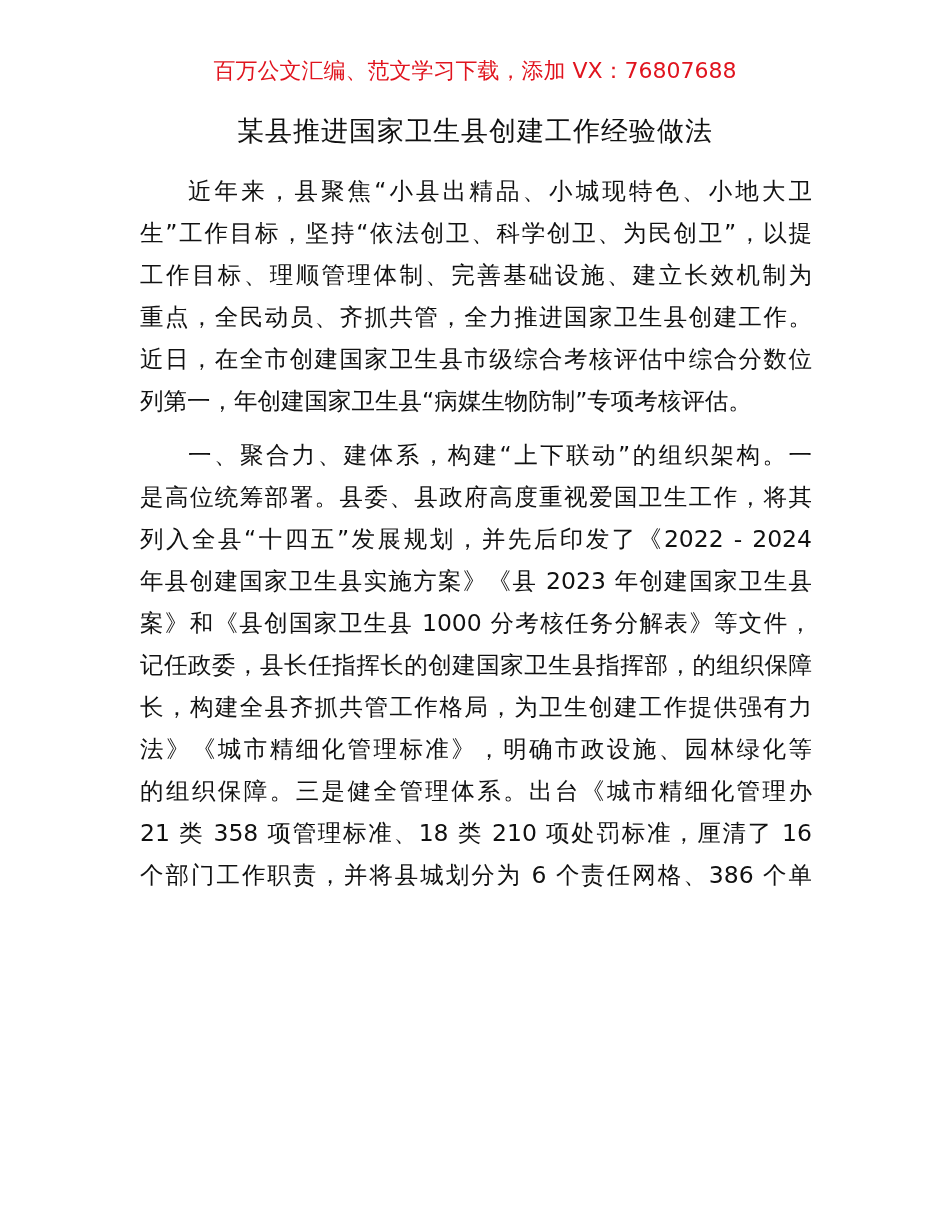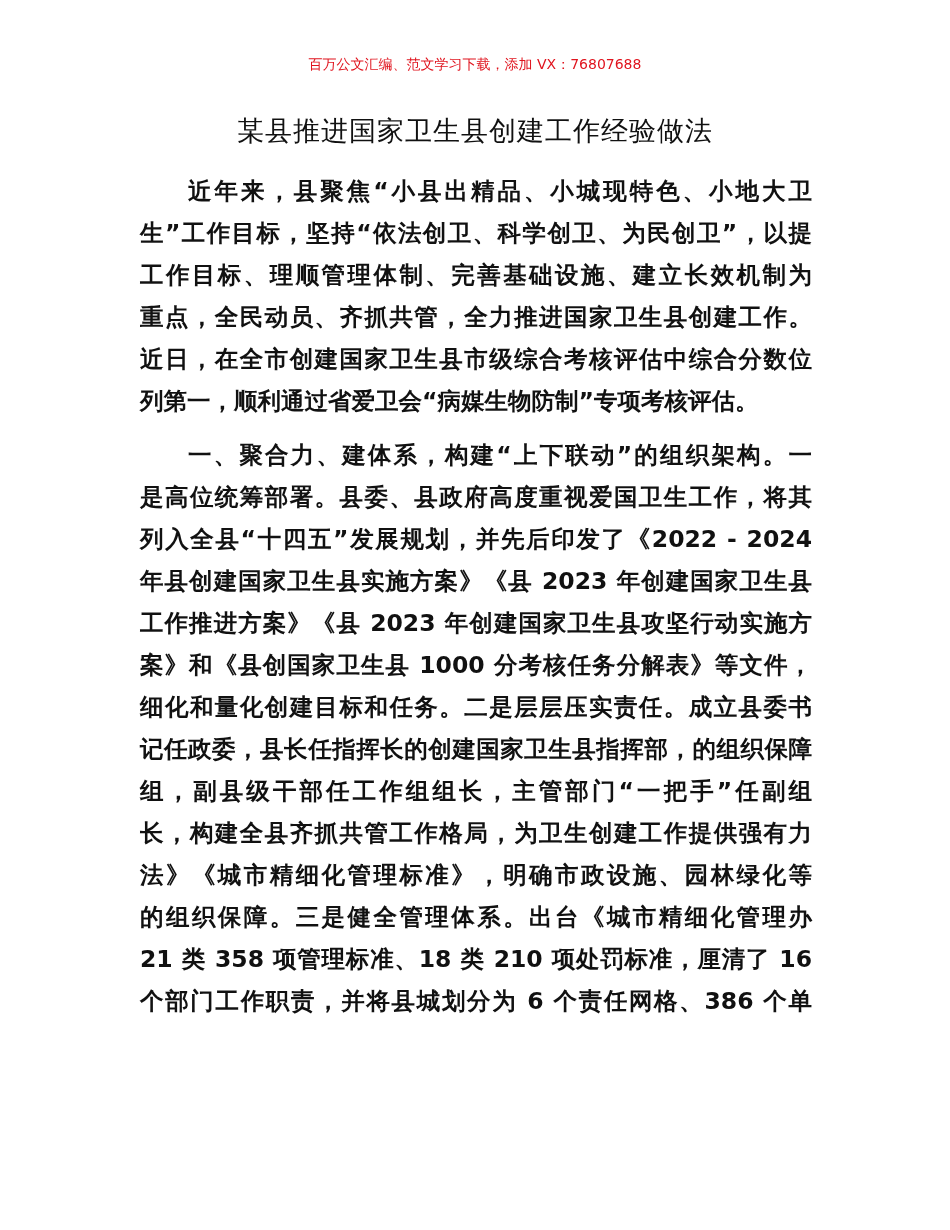--- a/index.html
+++ b/index.html
@@ -1,49 +1,46 @@
 <!DOCTYPE html>
 <html><head>
   <meta charset="utf-8">
   <style>
     html, body { margin: 0; padding: 0; background: #ffffff; }
     body { width: 950px; height: 1230px; position: relative; overflow: hidden; font-family: "DejaVu Sans", sans-serif; color: #111; }
-    .header { position: absolute; top: 56px; left: 0; width: 950px; text-align: center; font-size: 14px; color: #e0141e; }
+    .header { position: absolute; top: 56px; left: 0; width: 950px; text-align: center; font-size: 22px; color: #e0141e; }
     .title { position: absolute; top: 113px; left: 0; width: 950px; text-align: center; font-size: 27px; color: #111; letter-spacing: 1px; }
-    .body { position: absolute; top: 170px; left: 140px; width: 672px; font-weight: bold; }
+    .body { position: absolute; top: 170px; left: 140px; width: 672px; }
     .line { height: 42px; line-height: 42px; font-size: 23.5px; white-space: nowrap; text-align: justify; text-align-last: justify; }
     .line.last { text-align-last: left; }
     .indent { padding-left: 48px; }
     .gap { height: 12px; }
   </style>
 </head>
 <body>
 
 <div class="header">百万公文汇编、范文学习下载，添加 VX：76807688</div>
 <div class="title">某县推进国家卫生县创建工作经验做法</div>
 
 <div class="body">
   <div>
     <div class="line indent">近年来，县聚焦“小县出精品、小城现特色、小地大卫</div>
     <div class="line">生”工作目标，坚持“依法创卫、科学创卫、为民创卫”，以提</div>
     <div class="line">工作目标、理顺管理体制、完善基础设施、建立长效机制为</div>
     <div class="line">重点，全民动员、齐抓共管，全力推进国家卫生县创建工作。</div>
     <div class="line">近日，在全市创建国家卫生县市级综合考核评估中综合分数位</div>
-    <div class="line last">列第一，顺利通过省爱卫会“病媒生物防制”专项考核评估。</div>
+    <div class="line last">列第一，年创建国家卫生县“病媒生物防制”专项考核评估。</div>
   </div>
   <div class="gap"></div>
   <div>
     <div class="line indent">一、聚合力、建体系，构建“上下联动”的组织架构。一</div>
     <div class="line">是高位统筹部署。县委、县政府高度重视爱国卫生工作，将其</div>
     <div class="line">列入全县“十四五”发展规划，并先后印发了《2022 - 2024</div>
     <div class="line">年县创建国家卫生县实施方案》《县 2023 年创建国家卫生县</div>
-    <div class="line">工作推进方案》《县 2023 年创建国家卫生县攻坚行动实施方</div>
     <div class="line">案》和《县创国家卫生县 1000 分考核任务分解表》等文件，</div>
-    <div class="line">细化和量化创建目标和任务。二是层层压实责任。成立县委书</div>
     <div class="line">记任政委，县长任指挥长的创建国家卫生县指挥部，的组织保障</div>
-    <div class="line">组，副县级干部任工作组组长，主管部门“一把手”任副组</div>
     <div class="line">长，构建全县齐抓共管工作格局，为卫生创建工作提供强有力</div>
     <div class="line">法》《城市精细化管理标准》，明确市政设施、园林绿化等</div>
     <div class="line">的组织保障。三是健全管理体系。出台《城市精细化管理办</div>
     <div class="line">21 类 358 项管理标准、18 类 210 项处罚标准，厘清了 16</div>
     <div class="line">个部门工作职责，并将县城划分为 6 个责任网格、386 个单</div>
   </div>
 </div>
 
 </body></html>

